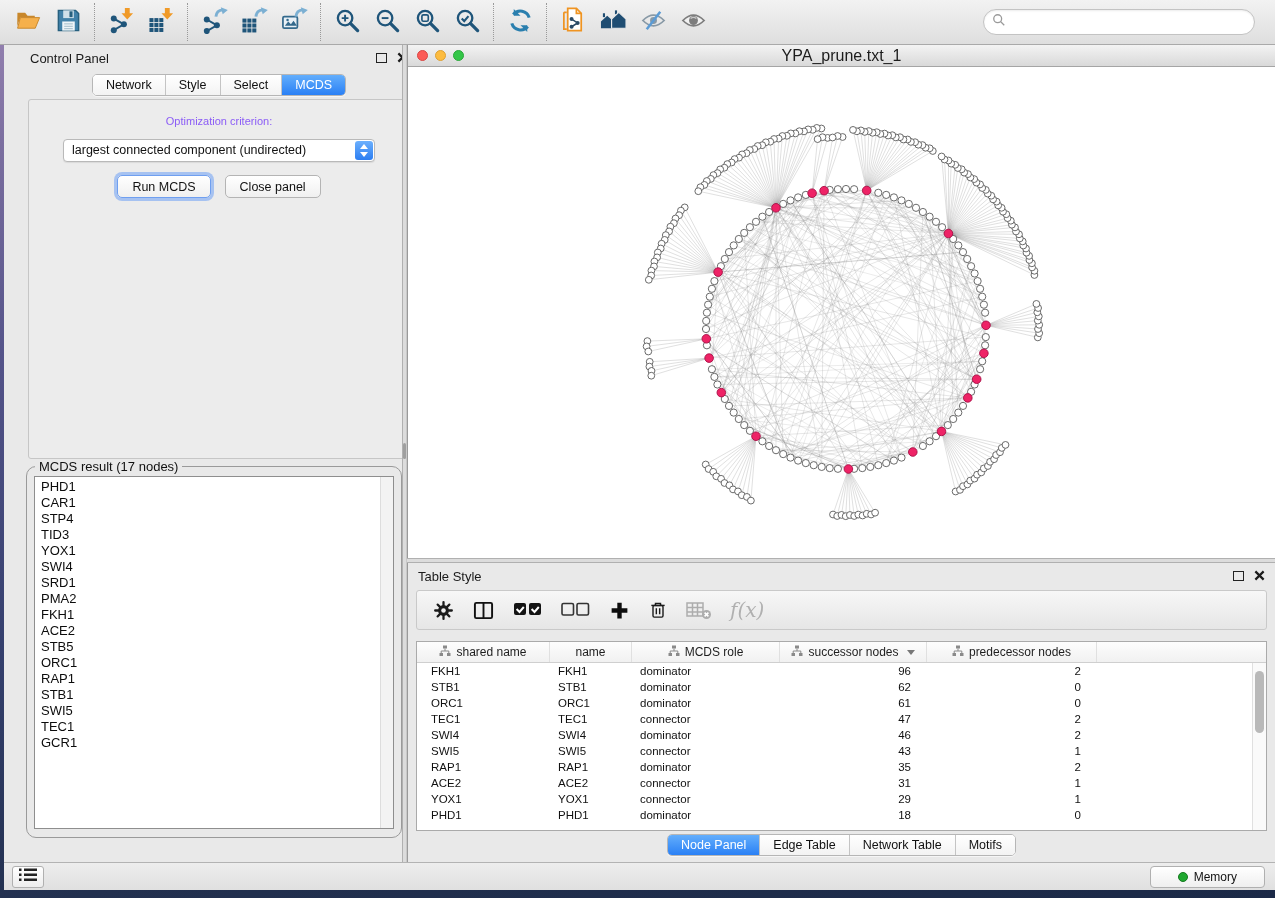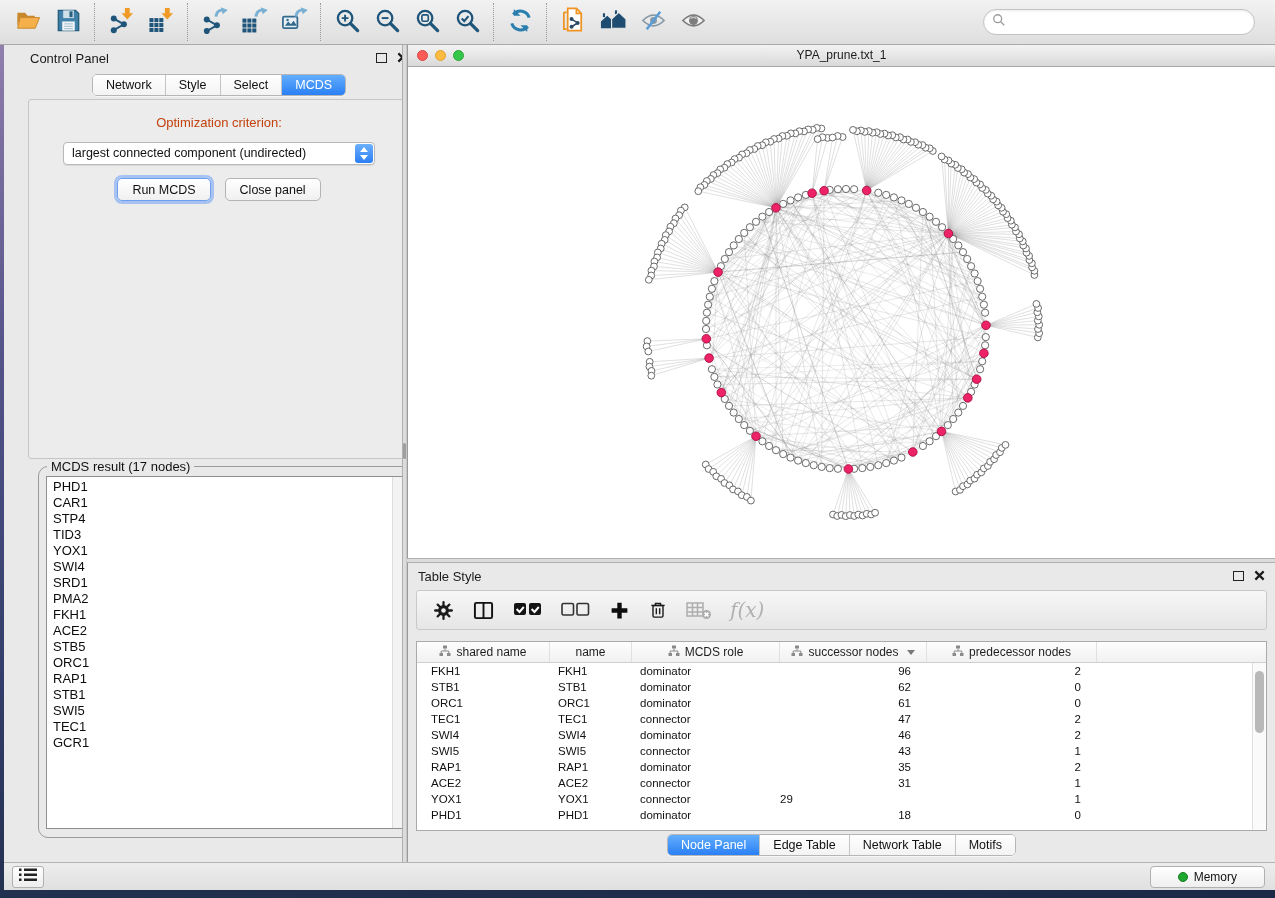--- a/index.html
+++ b/index.html
@@ -42,21 +42,21 @@
   .segbar { display:flex; justify-content:center; }
   .seggroup { display:inline-flex; border:1px solid #b6b6b6; border-radius:5px; overflow:hidden; background:#fff; box-shadow:0 1px 0 rgba(255,255,255,.6); }
   .seg { padding:3px 13px; font-size:12.5px; color:#111; background:linear-gradient(#ffffff,#f3f3f3); border-right:1px solid #c4c4c4; cursor:default; white-space:nowrap; }
   .seg:last-child { border-right:none; }
   .seg.active { background:linear-gradient(#63aefc,#2a80f5); color:#fff; }
   .cp-tabs { position:absolute; left:0; right:0; top:29px; }
   .cp-card {
     position:absolute; left:8px; right:8px; top:54px; height:360px;
     background:#ececec; border:1px solid #c6c6c6; border-radius:3px;
   }
-  .opt-label { text-align:center; font-size:13px; color:#c2410c; margin-top:15px; }
+  .opt-label { text-align:center; font-size:11px; color:#8b5cf6; margin-top:15px; }
   .selectbox {
     position:relative; width:312px; height:23px; margin:12px auto 0;
     background:#fff; border:1px solid #b9b9b9; border-radius:4px;
     font-size:12.5px; color:#111; line-height:21px; padding-left:8px;
     box-shadow:0 1px 1px rgba(0,0,0,.08);
   }
   .stepper {
     position:absolute; right:1px; top:1px; bottom:1px; width:18px; border-radius:3px;
     background:linear-gradient(#6cb0fd,#2c7ef2);
     display:flex; flex-direction:column; align-items:center; justify-content:center; gap:3px;
@@ -64,21 +64,21 @@
   .tri-up { width:0; height:0; border-left:4px solid transparent; border-right:4px solid transparent; border-bottom:5px solid #fff; }
   .tri-dn { width:0; height:0; border-left:4px solid transparent; border-right:4px solid transparent; border-top:5px solid #fff; }
   .btnrow { display:flex; justify-content:center; gap:14px; margin-top:13px; }
   .mac-btn {
     height:23px; padding:0 14px; font-size:12.5px; color:#111; font-family:"Liberation Sans",sans-serif;
     background:linear-gradient(#ffffff,#f0f0f0); border:1px solid #b4b4b4; border-radius:5px;
   }
   .mac-btn.focused { border-color:#6f9ff0; box-shadow:0 0 0 3px rgba(110,160,245,.55); }
   .fieldset {
     position:absolute; left:6px; width:376px; top:421px; height:372px;
-    border:1px solid #9a9a9a; border-radius:10px;margin-left:12px;
+    border:1px solid #9a9a9a; border-radius:10px;
   }
   .legend { position:absolute; top:-8px; left:8px; background:#e9e9e9; padding:0 4px; font-size:13px; color:#111; }
   .listbox {
     position:absolute; left:7px; right:7px; top:9px; bottom:8px;
     background:#fff; border:1px solid #8e8e8e; overflow:hidden;
   }
   .listscroll { position:absolute; right:0; top:0; bottom:0; width:13px; background:#f3f3f3; border-left:1px solid #ddd; }
   .listitems { position:absolute; left:0; top:2px; right:14px; }
   .listitems div { font-size:13px; line-height:16px; padding-left:6px; color:#0c0c0c; }
 
@@ -92,21 +92,21 @@
   .net-titlebar {
     position:relative; height:22px;
     background:linear-gradient(#f3f3f3,#d9d9d9);
     border-bottom:1px solid #a5a5a5;
   }
   .lights { position:absolute; left:9px; top:5px; display:flex; gap:7px; }
   .light { width:11px; height:11px; border-radius:50%; }
   .light.red { background:#fc5b57; border:1px solid #d94744; }
   .light.yellow { background:#fdbc40; border:1px solid #dea133; }
   .light.green { background:#34c648; border:1px solid #2aa83a; }
-  .net-title { text-align:center; font-size:12px; line-height:21px; color:#1c1c1c; }
+  .net-title { text-align:center; font-size:16px; line-height:21px; color:#1c1c1c; }
   .net-canvas { position:relative; width:100%; height:491px; background:#fff; }
   .net-canvas svg { display:block; }
 
   
   .table-panel { position:absolute; left:403px; right:0; top:518px; bottom:0; background:#e9e9e9; border-left:1px solid #9a9a9a; }
   .tp-header { position:relative; height:26px; }
   .tp-toolbar {
     position:absolute; left:8px; right:8px; top:27px; height:40px;
     background:linear-gradient(#f7f7f7,#e6e6e6);
     border:1px solid #c9c9c9; border-radius:3px;
@@ -1306,21 +1306,21 @@
               <span class="tcell" style="width: 133px; text-align: left; padding: 0px 0px 0px 14px;">ACE2</span>
               <span class="tcell" style="width: 82px; text-align: left; padding: 0px 0px 0px 8px;">ACE2</span>
               <span class="tcell" style="width: 148px; text-align: left; padding: 0px 0px 0px 8px;">connector</span>
               <span class="tcell" style="width: 147px; text-align: right; padding: 0px 16px 0px 0px;">31</span>
               <span class="tcell" style="width: 170px; text-align: right; padding: 0px 16px 0px 0px;">1</span>
             </div>
             <div class="trow">
               <span class="tcell" style="width: 133px; text-align: left; padding: 0px 0px 0px 14px;">YOX1</span>
               <span class="tcell" style="width: 82px; text-align: left; padding: 0px 0px 0px 8px;">YOX1</span>
               <span class="tcell" style="width: 148px; text-align: left; padding: 0px 0px 0px 8px;">connector</span>
-              <span class="tcell" style="width: 147px; padding: 0px 16px 0px 0px;">29</span>
+              <span class="tcell" style="width: 147px; text-align: right; padding: 0px 16px 0px 0px;">29</span>
               <span class="tcell" style="width: 170px; text-align: right; padding: 0px 16px 0px 0px;">1</span>
             </div>
             <div class="trow">
               <span class="tcell" style="width: 133px; text-align: left; padding: 0px 0px 0px 14px;">PHD1</span>
               <span class="tcell" style="width: 82px; text-align: left; padding: 0px 0px 0px 8px;">PHD1</span>
               <span class="tcell" style="width: 148px; text-align: left; padding: 0px 0px 0px 8px;">dominator</span>
               <span class="tcell" style="width: 147px; text-align: right; padding: 0px 16px 0px 0px;">18</span>
               <span class="tcell" style="width: 170px; text-align: right; padding: 0px 16px 0px 0px;">0</span>
             </div>
           </div>

